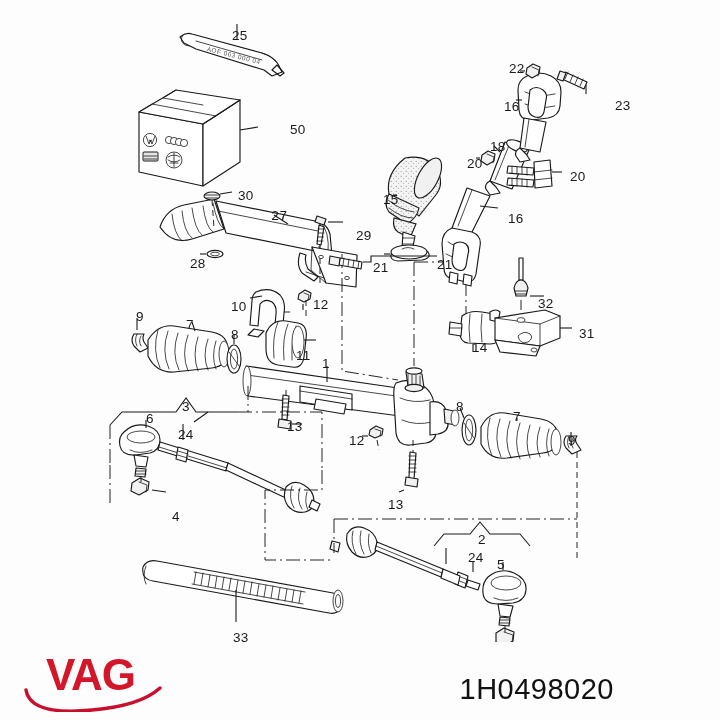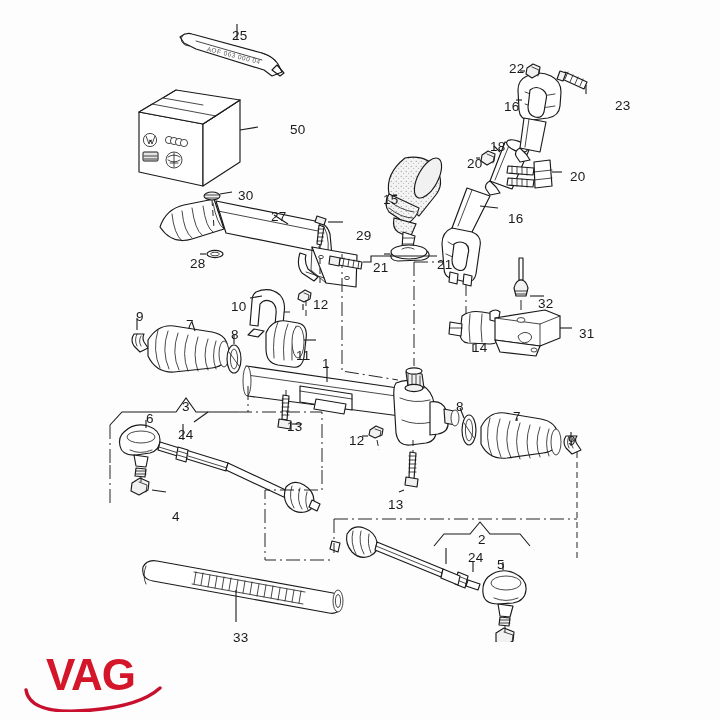--- a/index.html
+++ b/index.html
@@ -515,28 +515,29 @@
     <div class="callout" style="left: 490px; top: 140px;">18</div>
     <div class="callout" style="left: 570px; top: 170px;">20</div>
     <div class="callout" style="left: 467px; top: 157px;">20</div>
     <div class="callout" style="left: 437px; top: 258px;">21</div>
     <div class="callout" style="left: 509px; top: 62px;">22</div>
     <div class="callout" style="left: 583px; top: 99px; margin-left: 32px;">23</div>
     <div class="callout" style="left: 178px; top: 428px;">24</div>
     <div class="callout" style="left: 468px; top: 551px;">24</div>
     <div class="callout" style="left: 232px; top: 29px;">25</div>
     <div class="callout" style="left: 373px; top: 261px;">21</div>
-    <div class="callout" style="left: 271px; top: 210px;">27</div>
+    <div class="callout" style="left: 271px; top: 210px; font-family: Liberation Mono, monospace;">27</div>
     <div class="callout" style="left: 190px; top: 257px;">28</div>
     <div class="callout" style="left: 356px; top: 229px;">29</div>
     <div class="callout" style="left: 238px; top: 189px;">30</div>
     <div class="callout" style="left: 579px; top: 327px;">31</div>
     <div class="callout" style="left: 538px; top: 297px;">32</div>
     <div class="callout" style="left: 233px; top: 631px;">33</div>
     <div class="callout" style="left: 249px; top: 123px; margin-left: 41px;">50</div>
   </div>
 
 <div id="footer">
   <svg id="vaglogo" viewBox="0 0 180 62">
     <text class="vagtext" x="28" y="40">VAG</text>
     <path d="M8 40 q4 26 66 20 q48 -4 68 -22" fill="none" stroke="#c8102e" stroke-width="3.4" stroke-linecap="round"></path>
   </svg>
+  <div id="partnum">1H0498020</div>
 </div>
 
 </body></html>

